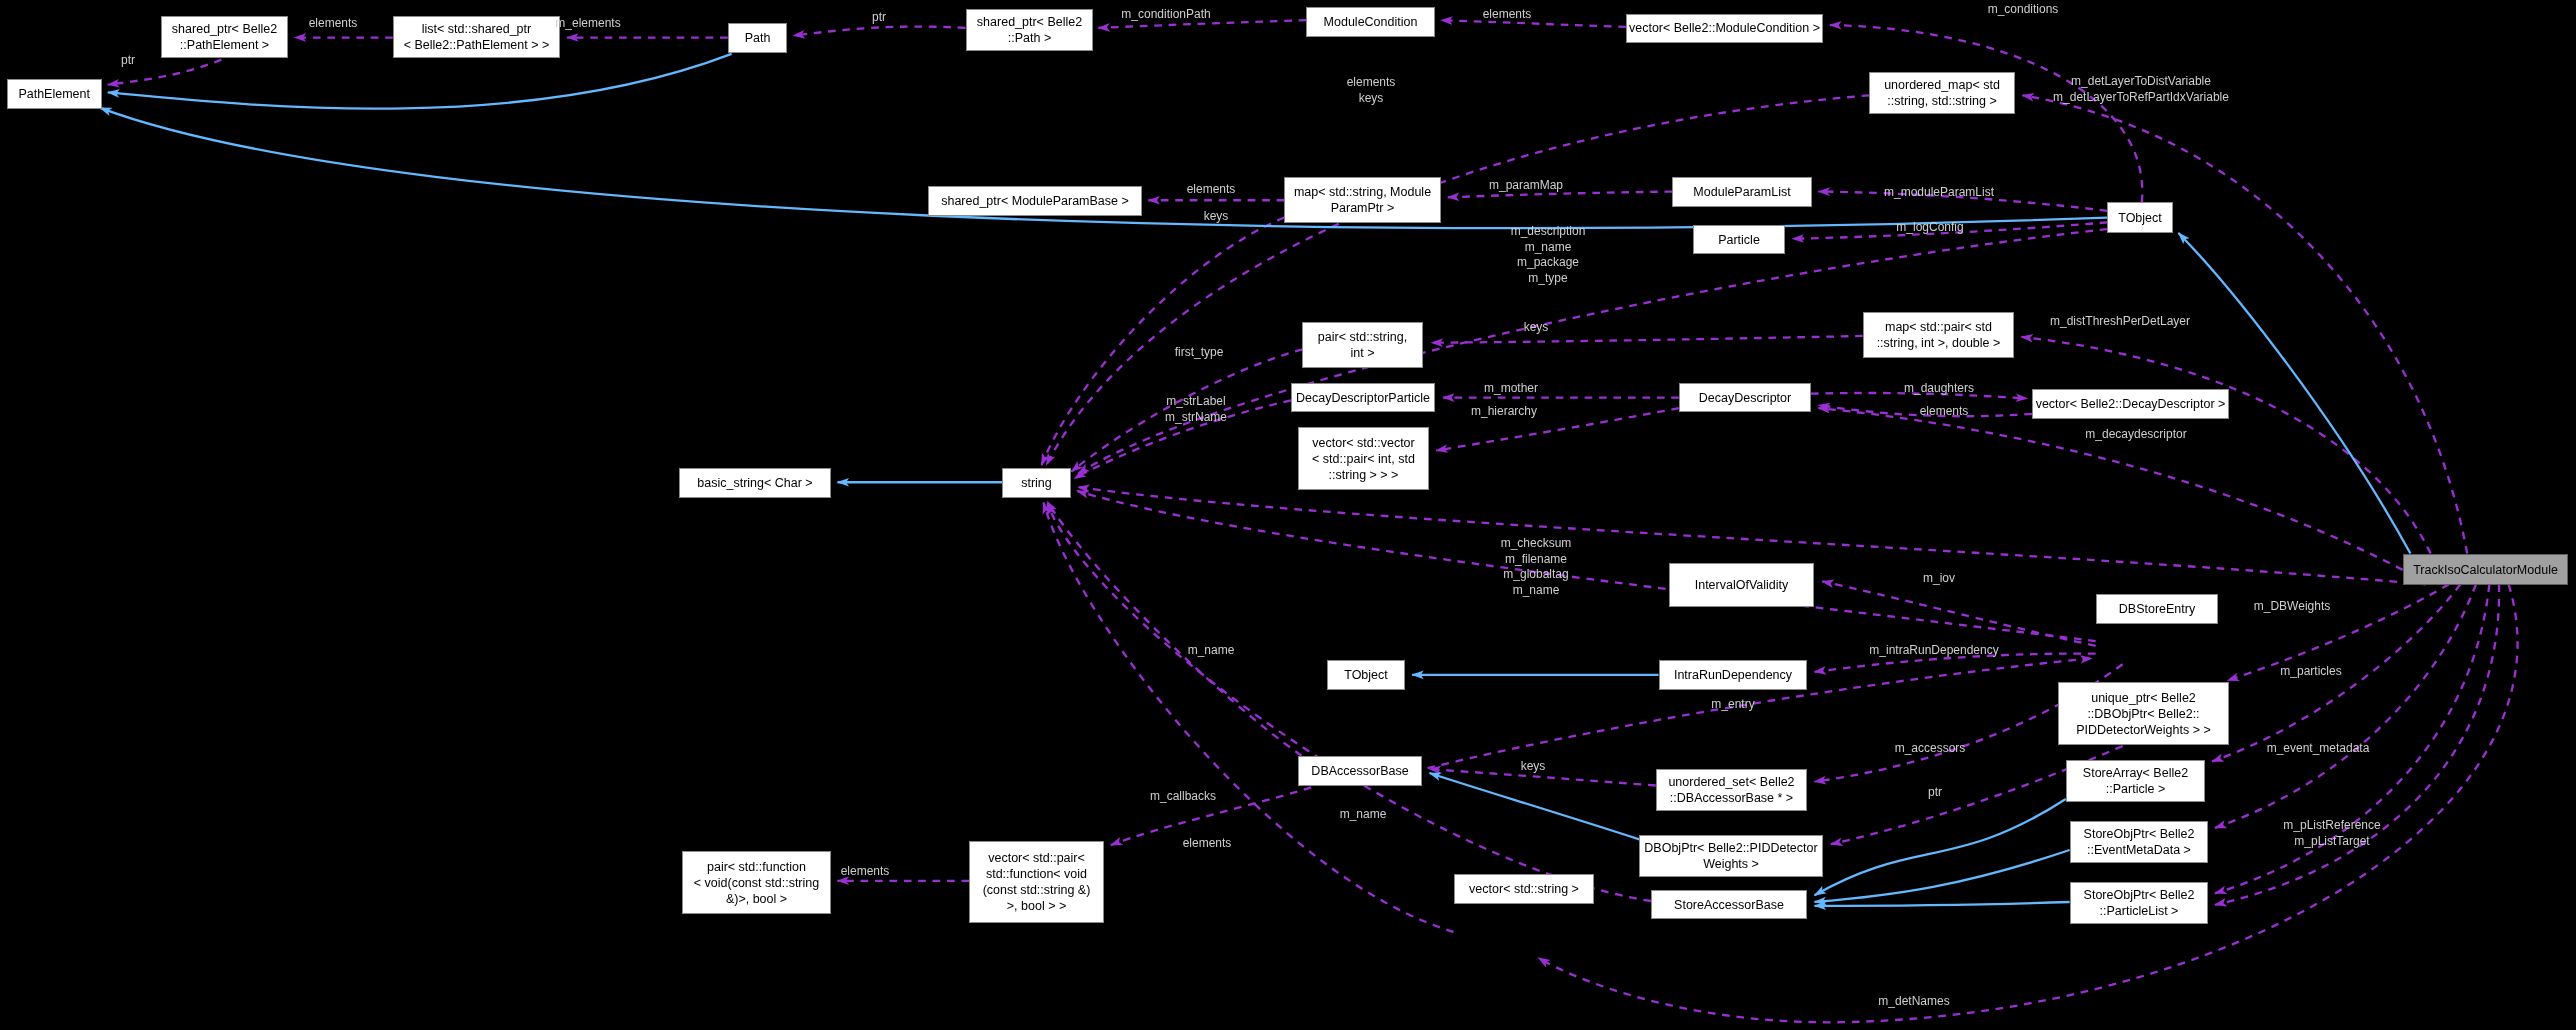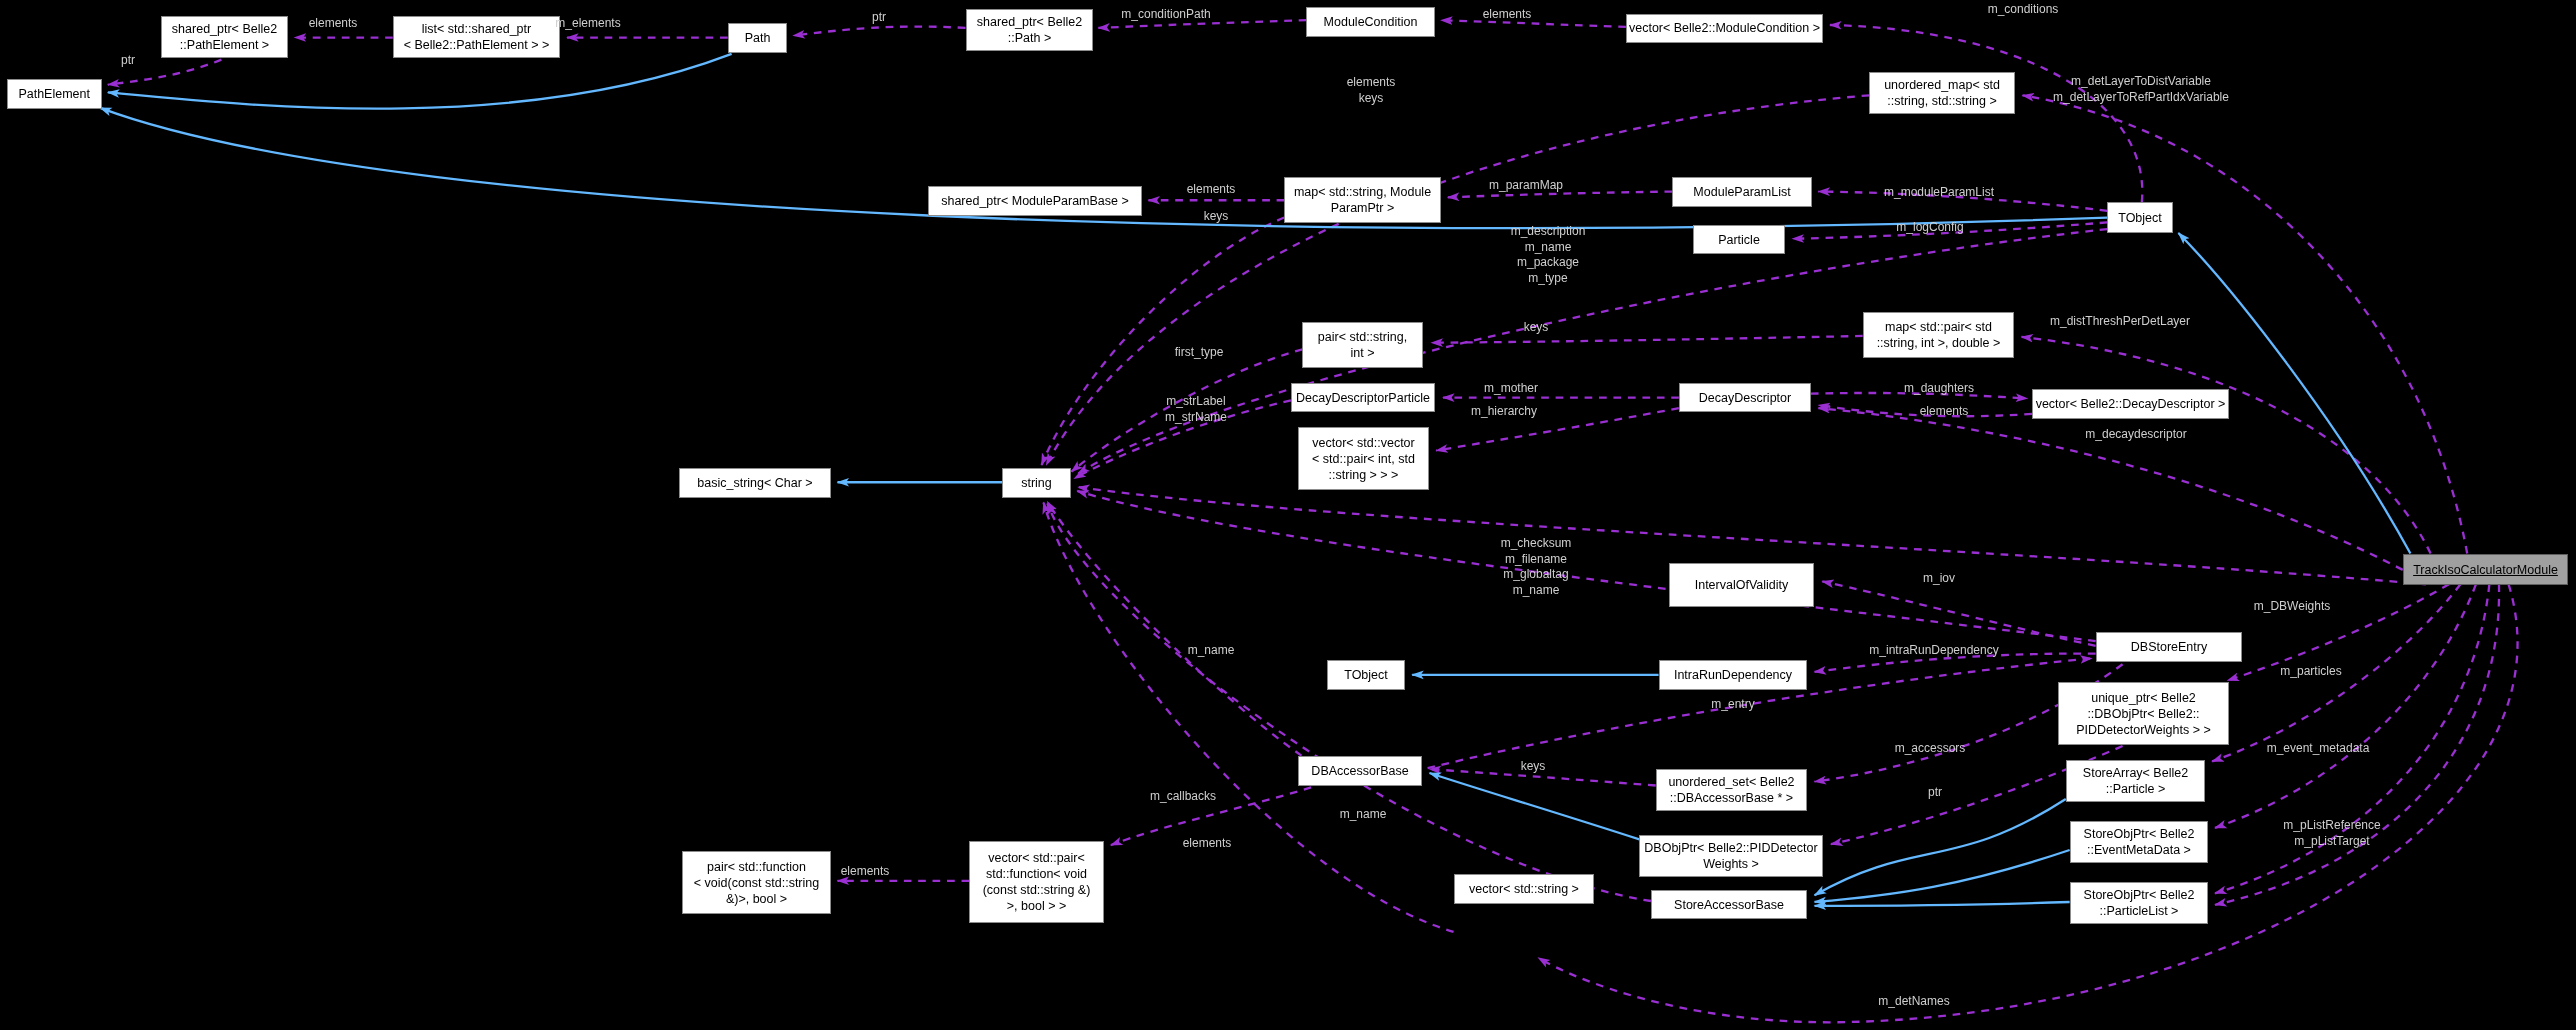--- a/index.html
+++ b/index.html
@@ -2,21 +2,21 @@
 <html><head>
 <meta charset="utf-8">
 <style>
   html,body{margin:0;padding:0;background:#000;}
   #canvas{position:relative;width:2576px;height:1030px;background:#000;overflow:hidden;
           font-family:"Liberation Sans","DejaVu Sans",sans-serif;}
   #edges{position:absolute;left:0;top:0;width:2576px;height:1030px;}
   .node{position:absolute;box-sizing:border-box;background:#fff;border:1.9px solid #8c8c8c;
         color:#000;display:flex;align-items:center;justify-content:center;text-align:center;
         font-size:12.5px;line-height:1.28;white-space:pre-line;z-index:2;}
-  .node.main{background:#a0a0a0;border-color:#5f5f5f;text-decoration:underline;}
+  .node.main{background:#a0a0a0;border-color:#5f5f5f;}
   .lbl{position:absolute;transform:translate(-50%,-50%);color:#cfcfcf;font-size:12px;
        line-height:1.3;text-align:center;white-space:pre-line;z-index:3;}
 </style>
 </head>
 <body>
 
 <div id="canvas">
 
   <svg id="edges" viewBox="0 0 2676 1070" xmlns="http://www.w3.org/2000/svg">
     <defs>
@@ -110,21 +110,21 @@
   <div class="node" style="left:1291px;top:383px;width:144px;height:29px">DecayDescriptorParticle</div>
   <div class="node" style="left:1679px;top:383px;width:132px;height:29px">DecayDescriptor</div>
   <div class="node" style="left:2032px;top:389px;width:197px;height:30px">vector&lt; Belle2::DecayDescriptor &gt;</div>
   <div class="node" style="left:1298px;top:427px;width:131px;height:63px">vector&lt; std::vector
 &lt; std::pair&lt; int, std
 ::string &gt; &gt; &gt;</div>
   <div class="node" style="left:679px;top:468px;width:152px;height:30px">basic_string&lt; Char &gt;</div>
   <div class="node" style="left:1002px;top:468px;width:69px;height:30px">string</div>
   <div class="node" style="left:1669px;top:563px;width:145px;height:44px">IntervalOfValidity</div>
   <div class="node main" style="left:2403px;top:554px;width:165px;height:31px">TrackIsoCalculatorModule</div>
-  <div class="node" style="left:2096px;top:632px;width:146px;height:30px">DBStoreEntry</div>
+  <div class="node" style="left:2096px;top:594px;width:122px;height:30px">DBStoreEntry</div>
   <div class="node" style="left:1327px;top:660px;width:78px;height:30px">TObject</div>
   <div class="node" style="left:1659px;top:660px;width:148px;height:30px">IntraRunDependency</div>
   <div class="node" style="left:2058px;top:682px;width:171px;height:63px">unique_ptr&lt; Belle2
 ::DBObjPtr&lt; Belle2::
 PIDDetectorWeights &gt; &gt;</div>
   <div class="node" style="left:1298px;top:756px;width:124px;height:30px">DBAccessorBase</div>
   <div class="node" style="left:1656px;top:769px;width:151px;height:42px">unordered_set&lt; Belle2
 ::DBAccessorBase * &gt;</div>
   <div class="node" style="left:2066px;top:760px;width:139px;height:42px">StoreArray&lt; Belle2
 ::Particle &gt;</div>

